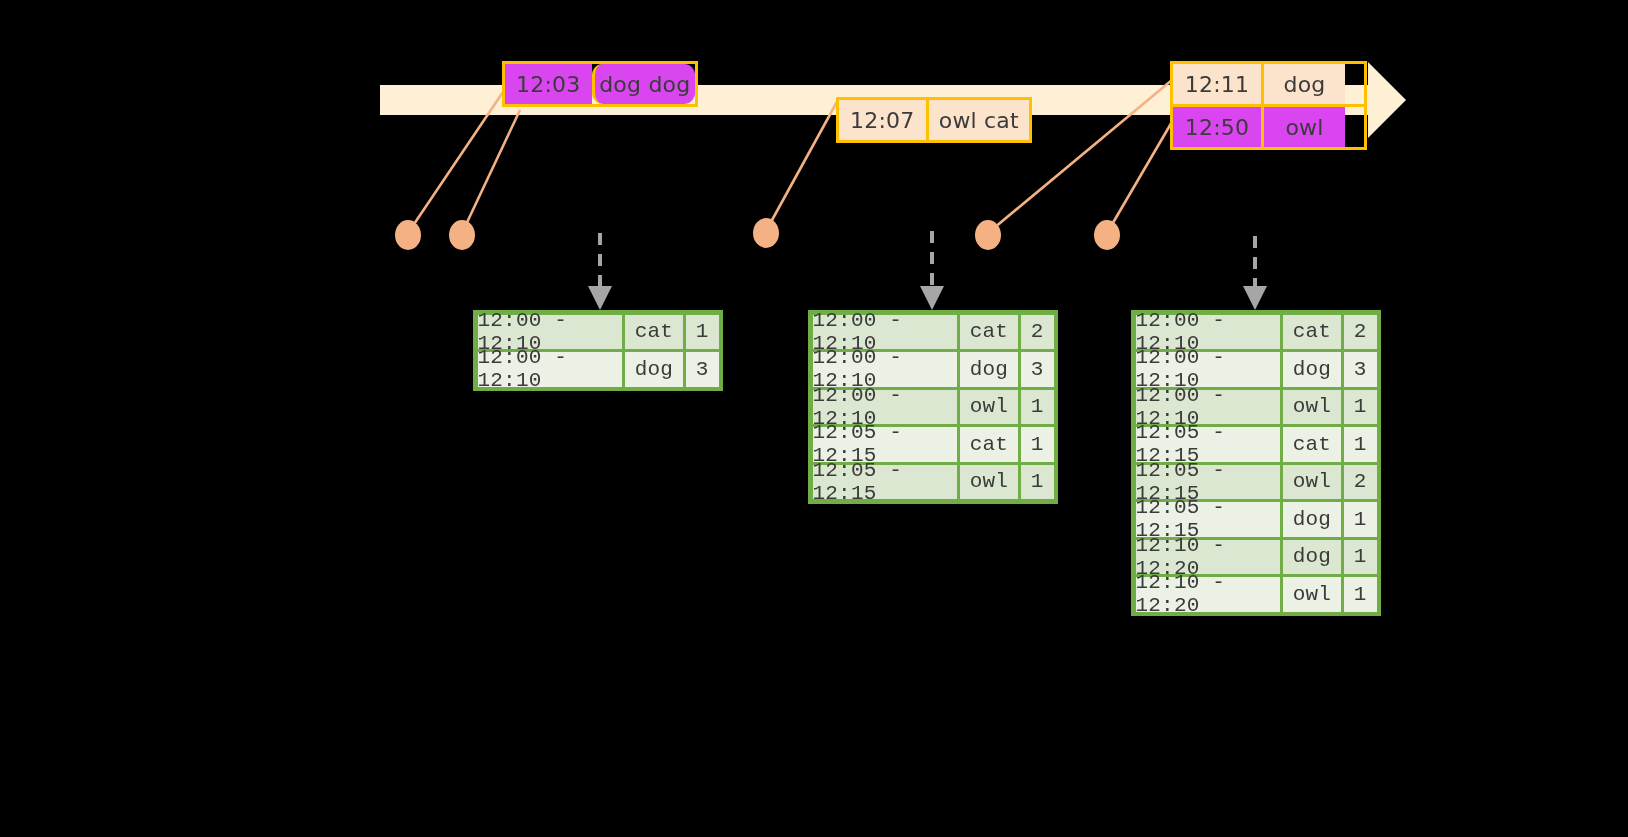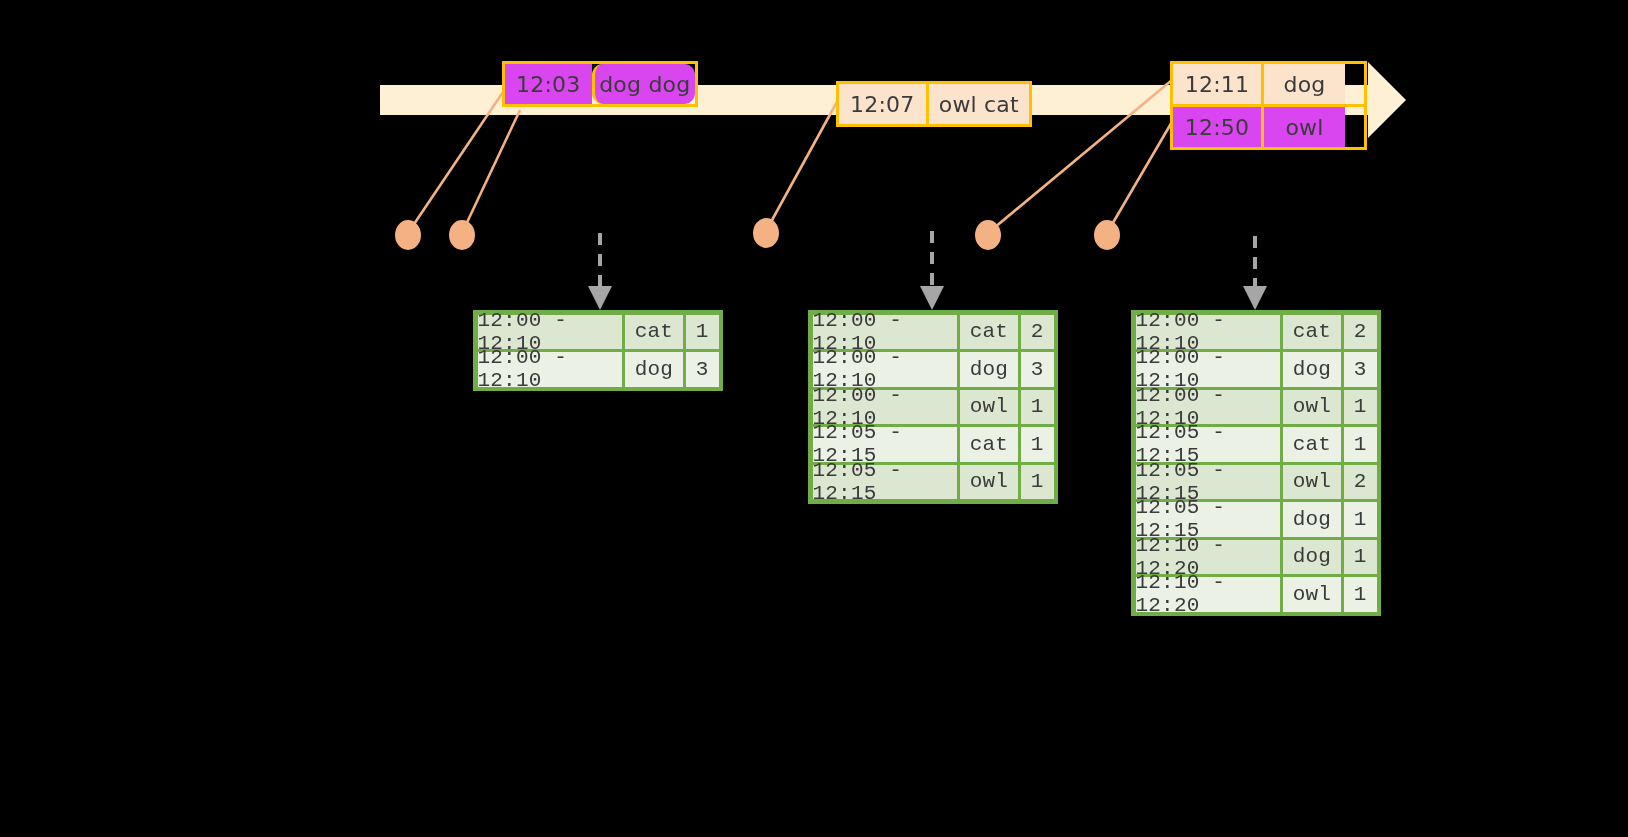--- a/index.html
+++ b/index.html
@@ -71,21 +71,21 @@
   <div class="dot" style="left:975px;top:220px;"></div>
   <div class="dot" style="left:1094px;top:220px;"></div>
 
   <div class="evt" style="left:502px;top:61px;width:196px;">
     <div class="evt-row">
       <div class="evt-cell time shade-b">12:03</div>
       <div class="evt-cell val shade-b" style="width:105px;border-radius:11px;">dog dog</div>
     </div>
   </div>
 
-  <div class="evt" style="left:836px;top:81px;width:196px;">
+  <div class="evt" style="left:836px;top:97px;width:196px;">
     <div class="evt-row">
       <div class="evt-cell time shade-a">12:07</div>
       <div class="evt-cell val shade-a" style="width:105px;">owl cat</div>
     </div>
   </div>
 
   <div class="evt" style="left:1170px;top:61px;width:197px;">
     <div class="evt-row">
       <div class="evt-cell time shade-a">12:11</div>
       <div class="evt-cell val shade-a" style="width:84px;">dog</div>

